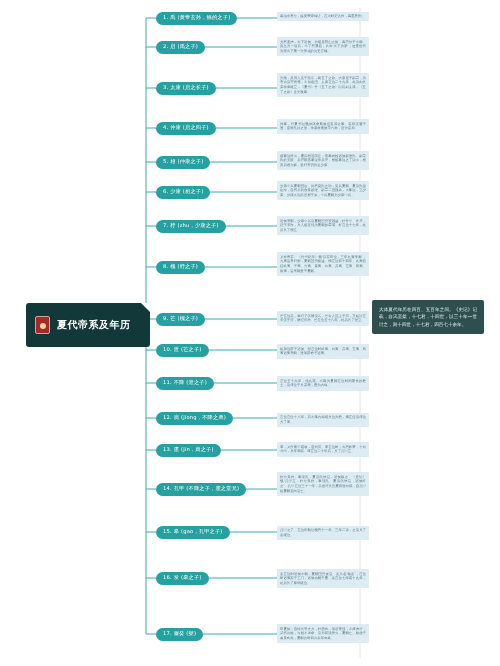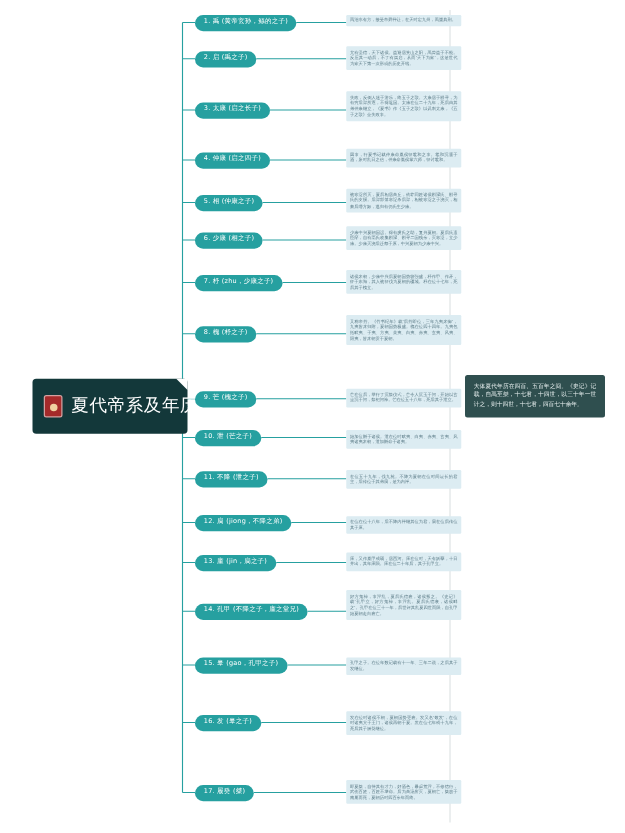--- a/index.html
+++ b/index.html
@@ -52,22 +52,22 @@
   .book-icon:after {
     content: "";
     position: absolute;
     left: 4px; top: 6px;
     width: 6px; height: 6px;
     border-radius: 50%;
     background: #f0d0a0;
   }
   #root-label {
     color: #ffffff;
-    font-size: 14px;
-    font-weight: normal;
+    font-size: 10px;
+    font-weight: bold;
     letter-spacing: 0.5px;
     white-space: nowrap;
   }
 
   
   #wires {
     position: absolute;
     left: 0; top: 0;
     width: 500px; height: 666px;
     pointer-events: none;

